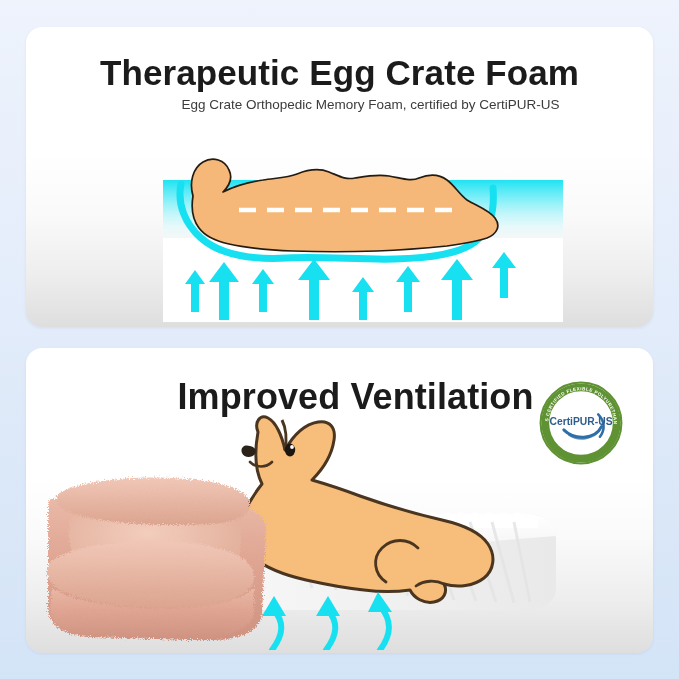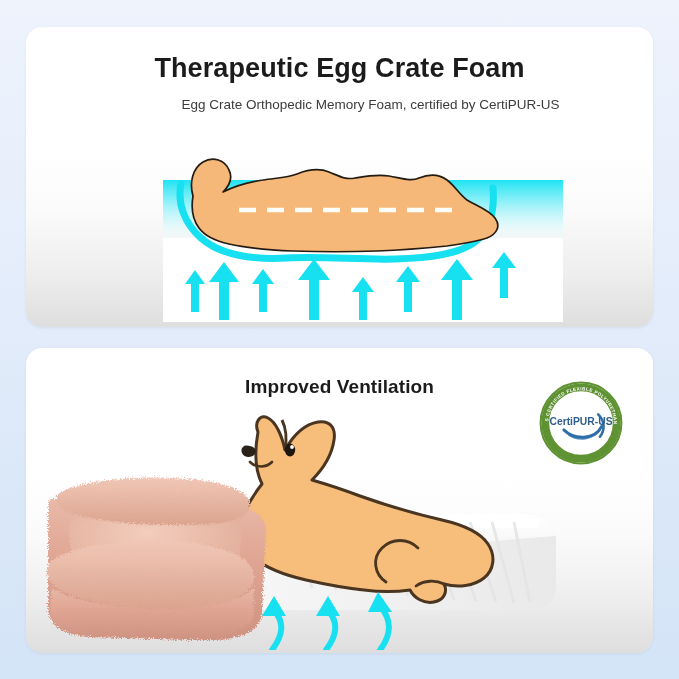--- a/index.html
+++ b/index.html
@@ -24,22 +24,22 @@
   #card2{top:348px;height:305px;}
 
   .title{
     position:absolute;left:0;width:100%;
     text-align:center;
     font-weight:bold;
     color:#1b1b1b;
     letter-spacing:.1px;
     white-space:nowrap;
   }
-  #t1{top:26px;font-size:27px;}
-  #t2{top:28px;font-size:19px;}
+  #t1{top:26px;font-size:35px;}
+  #t2{top:28px;font-size:36px;margin-left:16px;}
   .subtitle{
     position:absolute;left:0;width:100%;
     text-align:center;
     font-size:13.5px;
     line-height:20px;
     color:#3c3c3c;
   }
   #s1{top:68px;padding-left:31px;}
 
   

